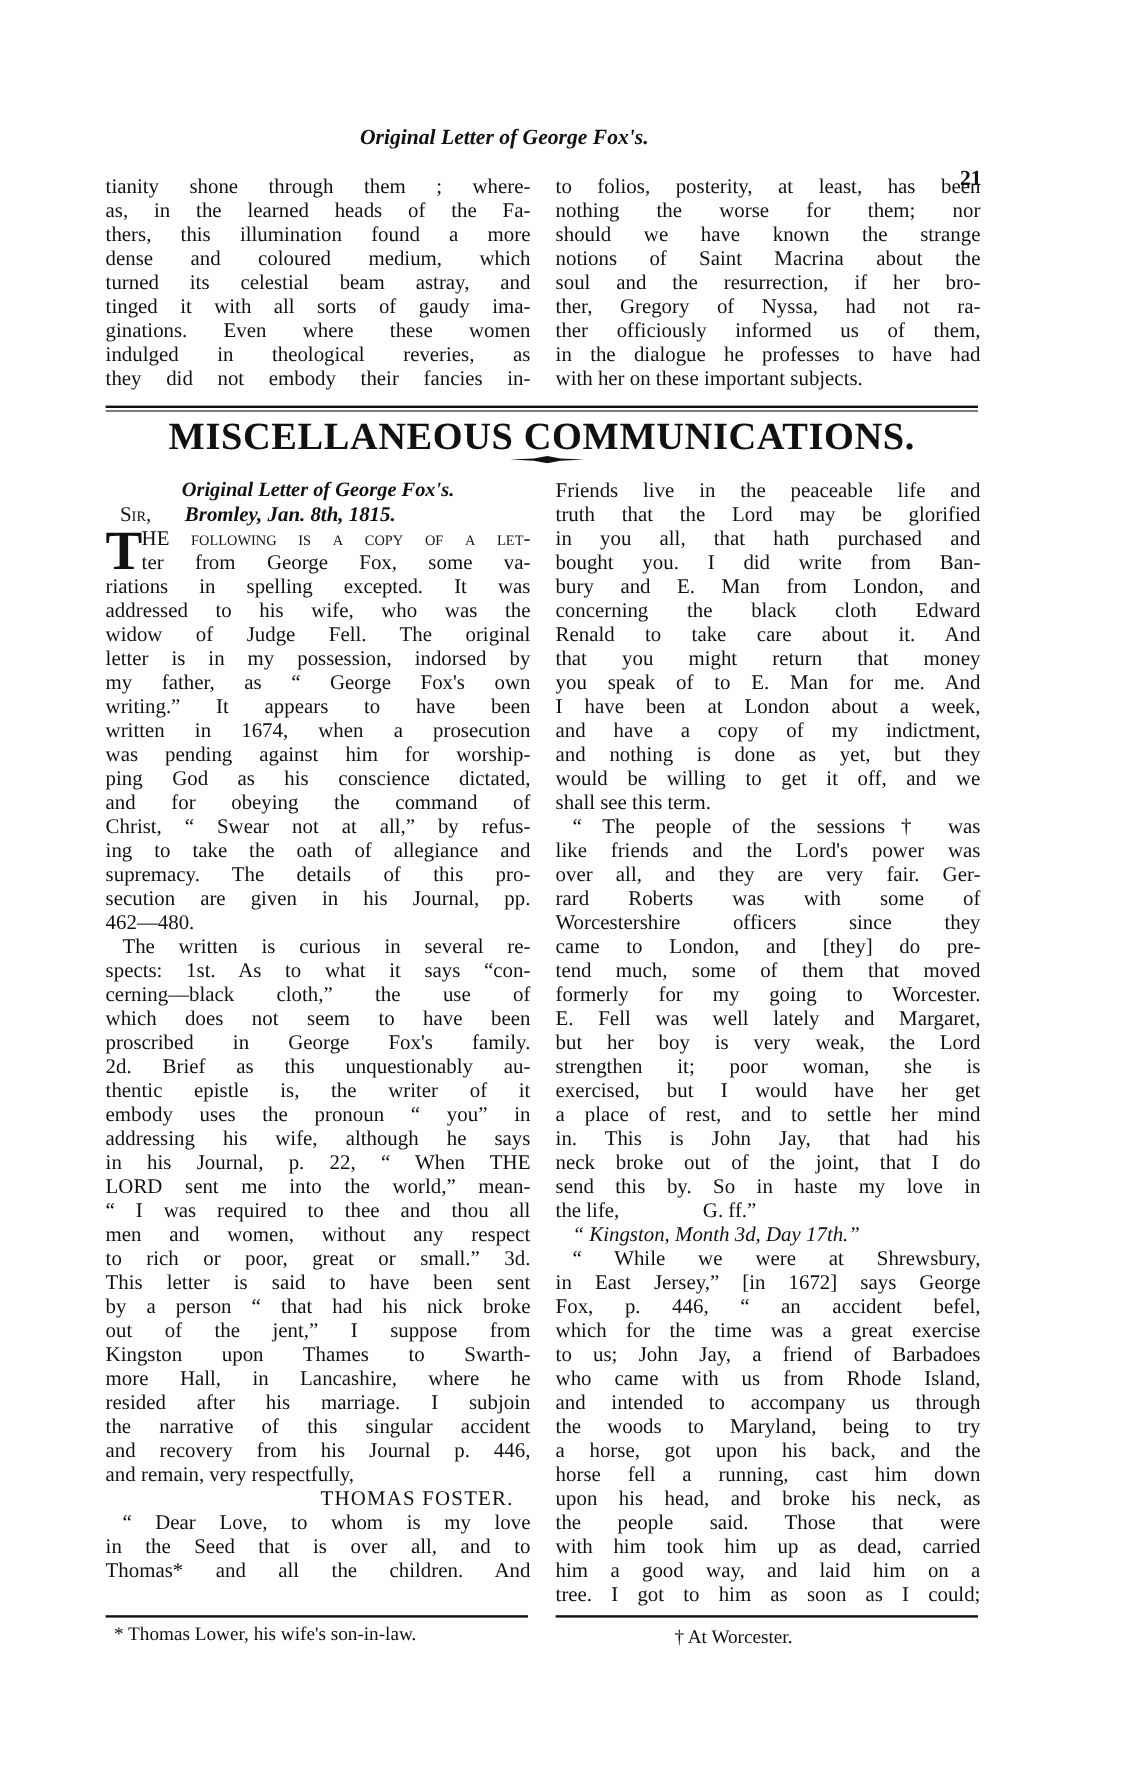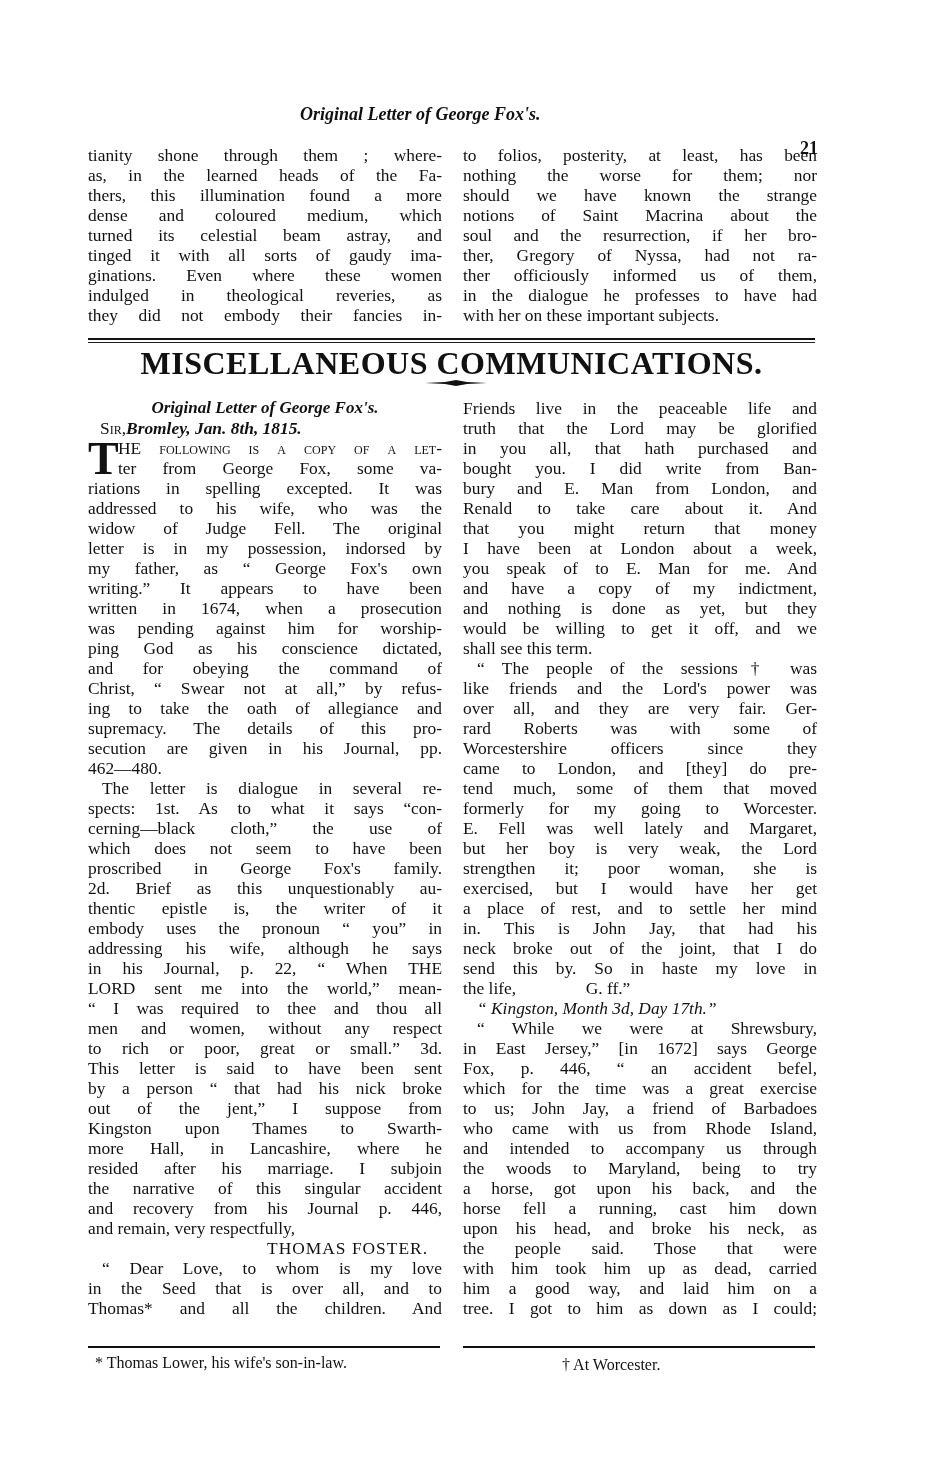--- a/index.html
+++ b/index.html
@@ -70,42 +70,42 @@
 
 <div class="abs rule-top1"></div>
 <div class="abs rule-top2"></div>
 <div class="abs section-title">MISCELLANEOUS COMMUNICATIONS.</div>
 <svg class="abs ornament" viewBox="0 0 62 6">
   <polygon points="0,3 20,2 31,0 42,2 62,3 42,4 31,6 20,4" fill="#111"></polygon>
 </svg>
 
 <div class="col col-left" style="top:398px;">
   <span class="line center it b" style="font-size:17px;">Original Letter of George Fox's.</span>
-  <span class="line" style="text-align-last:left;"><span class="sc" style="margin-left:12px;">Sir,</span><span class="it b" style="">Bromley, Jan. 8th, 1815.</span></span>
+  <span class="line" style="text-align-last:left;"><span class="sc" style="margin-left:12px;">Sir,</span><span class="it b" style="margin-left:28px;">Bromley, Jan. 8th, 1815.</span></span>
   <div style="position:relative;">
     <span class="dropcap">T</span>
     <span class="line sc" style="padding-left:30px;">HE following is a copy of a let-</span>
     <span class="line" style="padding-left:30px;">ter from George Fox, some va-</span>
   </div>
   <span class="line">riations in spelling excepted. It was</span>
   <span class="line">addressed to his wife, who was the</span>
   <span class="line">widow of Judge Fell. The original</span>
   <span class="line">letter is in my possession, indorsed by</span>
   <span class="line">my father, as “ George Fox's own</span>
   <span class="line">writing.” It appears to have been</span>
   <span class="line">written in 1674, when a prosecution</span>
   <span class="line">was pending against him for worship-</span>
   <span class="line">ping God as his conscience dictated,</span>
   <span class="line">and for obeying the command of</span>
   <span class="line">Christ, “ Swear not at all,” by refus-</span>
   <span class="line">ing to take the oath of allegiance and</span>
   <span class="line">supremacy. The details of this pro-</span>
   <span class="line">secution are given in his Journal, pp.</span>
   <span class="line last">462—480.</span>
-  <span class="line indent">The letter is dialogue in several re-</span>
+  <span class="line indent">The written is curious in several re-</span>
   <span class="line">spects: 1st. As to what it says “con-</span>
   <span class="line">cerning—black cloth,” the use of</span>
   <span class="line">which does not seem to have been</span>
   <span class="line">proscribed in George Fox's family.</span>
   <span class="line">2d. Brief as this unquestionably au-</span>
   <span class="line">thentic epistle is, the writer of it</span>
   <span class="line">embody uses the pronoun “ you” in</span>
   <span class="line">addressing his wife, although he says</span>
   <span class="line">in his Journal, p. 22, “ When THE</span>
   <span class="line">LORD sent me into the world,” mean-</span>
@@ -126,24 +126,25 @@
   <span class="line">in the Seed that is over all, and to</span>
   <span class="line">Thomas* and all the children. And</span>
 </div>
 
 <div class="col col-right" style="top:398px;">
   <span class="line">Friends live in the peaceable life and</span>
   <span class="line">truth that the Lord may be glorified</span>
   <span class="line">in you all, that hath purchased and</span>
   <span class="line">bought you. I did write from Ban-</span>
   <span class="line">bury and E. Man from London, and</span>
+  <span class="line">concerning the black cloth Edward</span>
   <span class="line">Renald to take care about it. And</span>
   <span class="line">that you might return that money</span>
+  <span class="line">you speak of to E. Man for me. And</span>
   <span class="line">I have been at London about a week,</span>
-  <span class="line">you speak of to E. Man for me. And</span>
   <span class="line">and have a copy of my indictment,</span>
   <span class="line">and nothing is done as yet, but they</span>
   <span class="line">would be willing to get it off, and we</span>
   <span class="line last">shall see this term.</span>
   <span class="line indent">“ The people of the sessions† was</span>
   <span class="line">like friends and the Lord's power was</span>
   <span class="line">over all, and they are very fair. Ger-</span>
   <span class="line">rard Roberts was with some of</span>
   <span class="line">Worcestershire officers since they</span>
   <span class="line">came to London, and [they] do pre-</span>
@@ -166,19 +167,19 @@
   <span class="line">to us; John Jay, a friend of Barbadoes</span>
   <span class="line">who came with us from Rhode Island,</span>
   <span class="line">and intended to accompany us through</span>
   <span class="line">the woods to Maryland, being to try</span>
   <span class="line">a horse, got upon his back, and the</span>
   <span class="line">horse fell a running, cast him down</span>
   <span class="line">upon his head, and broke his neck, as</span>
   <span class="line">the people said. Those that were</span>
   <span class="line">with him took him up as dead, carried</span>
   <span class="line">him a good way, and laid him on a</span>
-  <span class="line">tree. I got to him as down as I could;</span>
+  <span class="line">tree. I got to him as soon as I could;</span>
 </div>
 
 <div class="abs fn-rule" style="left:88px; top:1346px; width:352px;"></div>
 <div class="abs fn-rule" style="left:463px; top:1346px; width:352px;"></div>
 <div class="abs footnote" style="left:95px; top:1354px;">* Thomas Lower, his wife's son-in-law.</div>
 <div class="abs footnote" style="left:562px; top:1356px;">† At Worcester.</div>
 
 </body></html>

